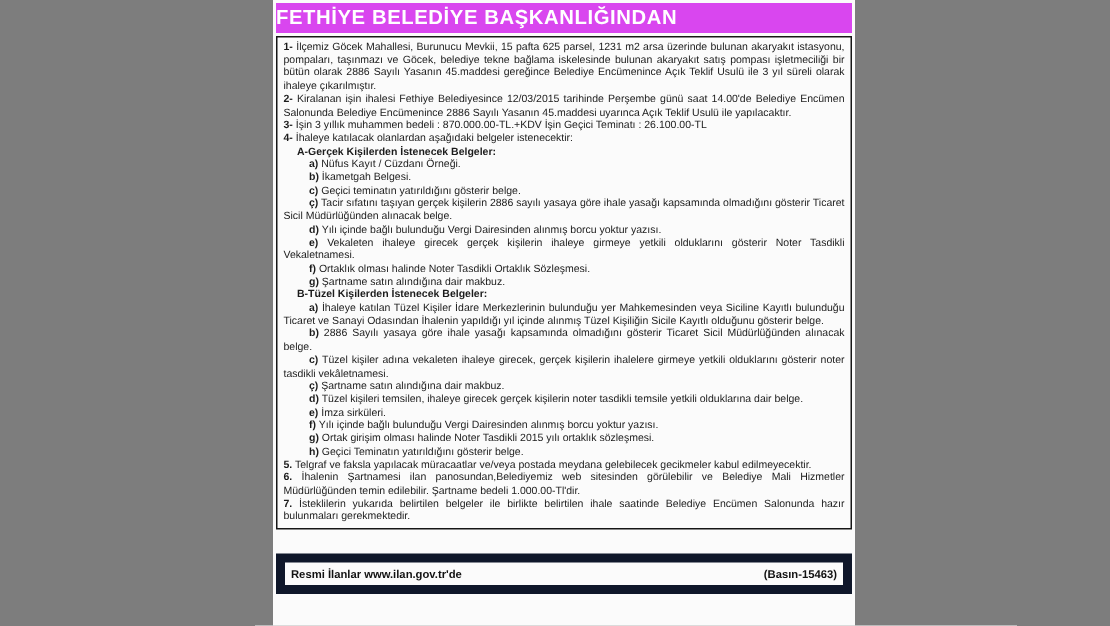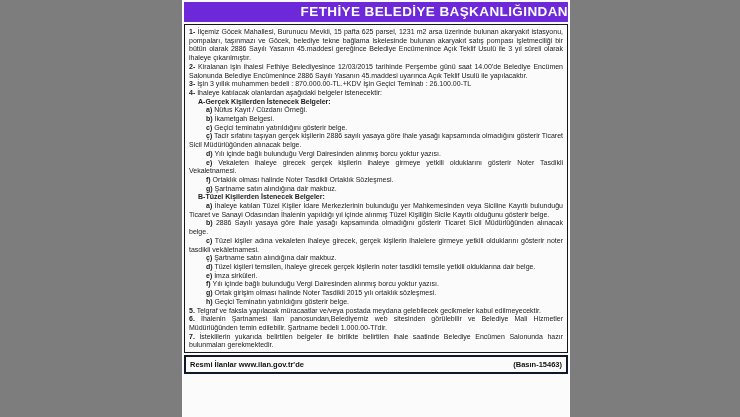--- a/index.html
+++ b/index.html
@@ -9,41 +9,41 @@
     font-family:"Liberation Sans", sans-serif;
     position:relative;
   }
   .page{
     position:absolute;left:182px;top:0;width:388px;height:417px;
     background:#fbfbfb;
     box-sizing:border-box;
     padding:2px;
   }
   .header-bar{
-    background:#6d28d9;color:#fff;
+    background:#d946ef;color:#fff;
     height:20px;line-height:20px;
-    text-align:right;font-weight:bold;
+    text-align:left;font-weight:bold;
     font-size:13.5px;letter-spacing:.4px;
     margin-bottom:2px;
     white-space:nowrap;overflow:hidden;
   }
   .content-box{
     border:1px solid #161616;
     padding:3px 4px 2px 4px;
     font-size:7px;line-height:8.7px;
     color:#1b1b1b;
     text-align:justify;
   }
   .content-box p{margin:0;}
   .sec{font-weight:bold;text-indent:9px;}
   .item{text-indent:17px;}
   .lead{font-weight:bold;}
   .footer-strip{
-    border:2px solid #0f172a;
-    margin-top:2px;
+    border:6px solid #0f172a;
+    margin-top:16px;
     padding:3px 4px;
     display:flex;justify-content:space-between;align-items:flex-end;
     font-size:7.5px;font-weight:bold;color:#121212;
   }
 </style>
 </head>
 <body>
 
 <div class="page">
 

